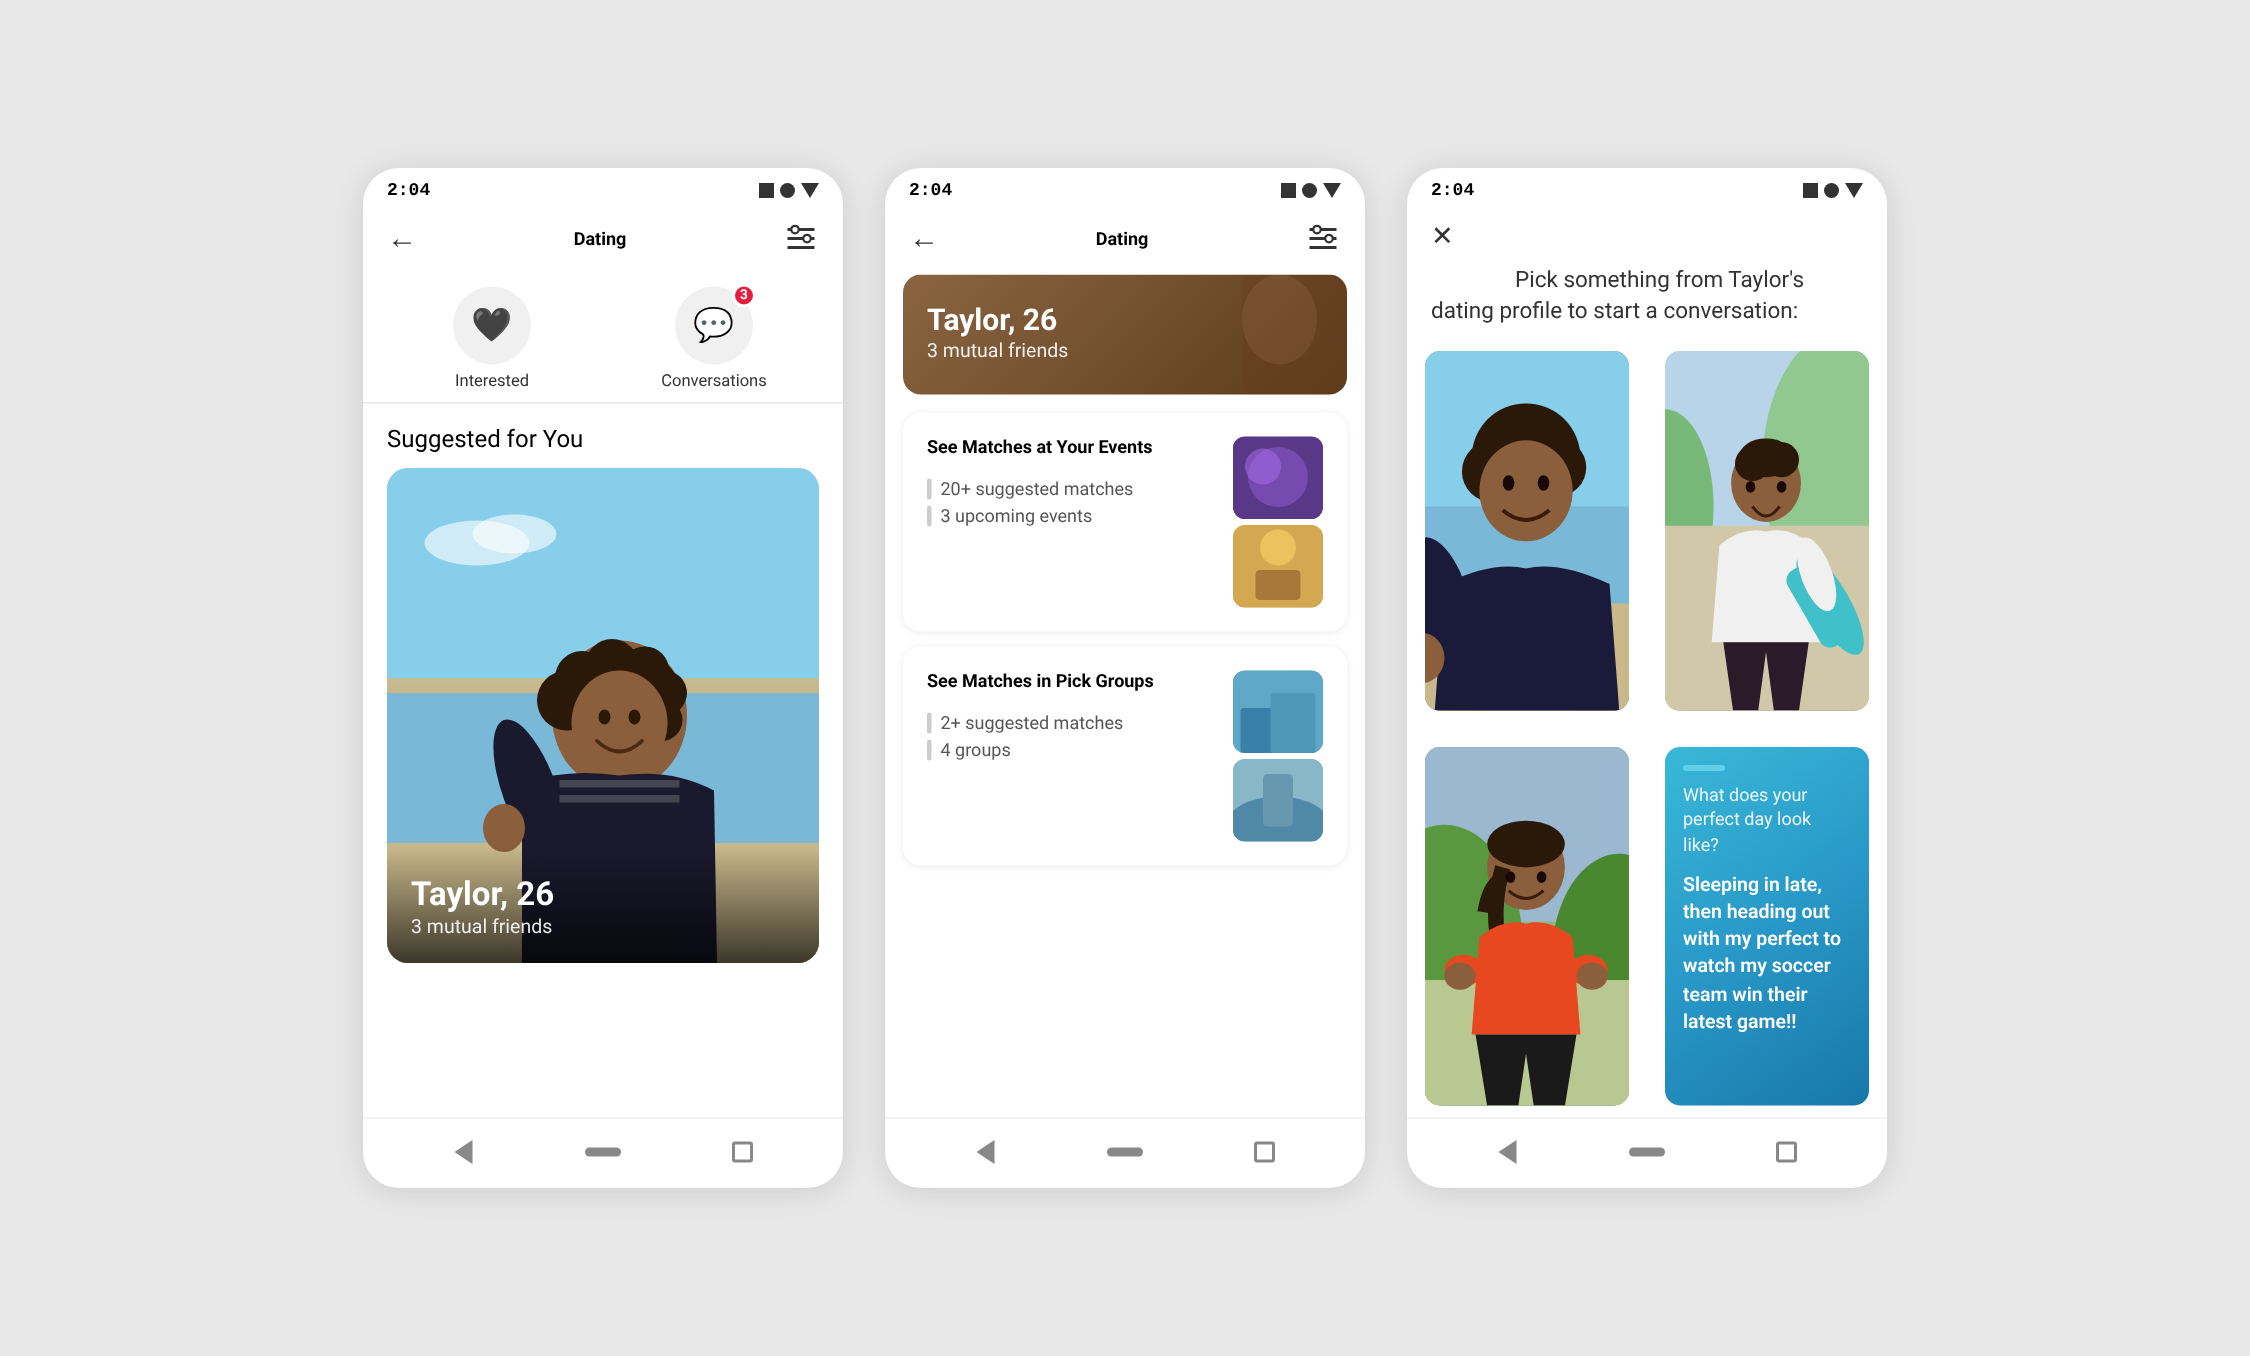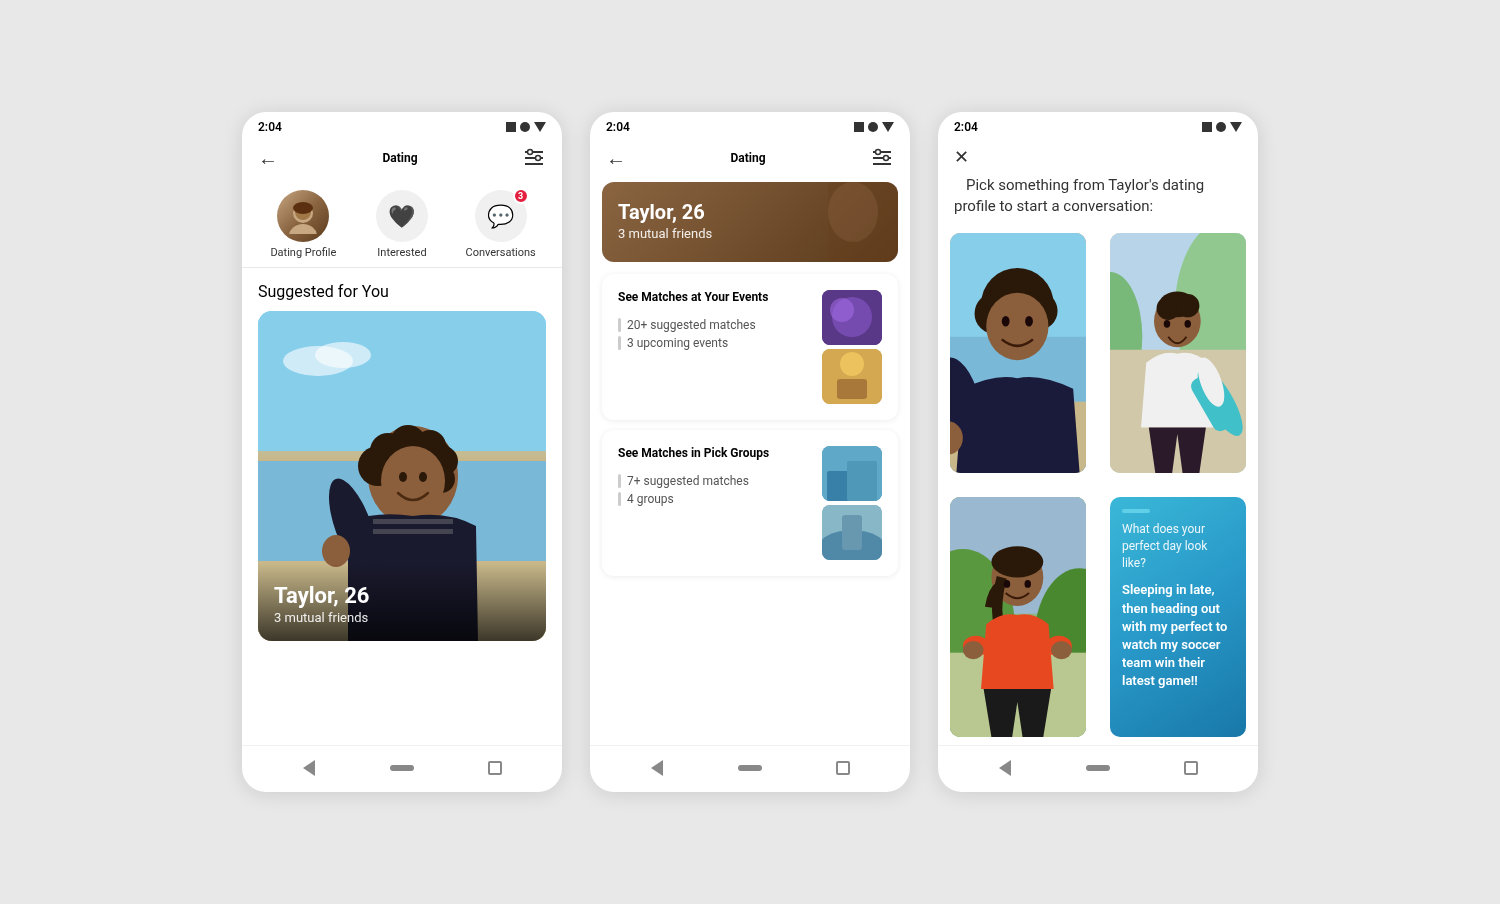--- a/index.html
+++ b/index.html
@@ -28,20 +28,21 @@
       box-shadow: 0 2px 20px rgba(0,0,0,0.12);
     }
     
     .status-bar {
       display: flex;
       justify-content: space-between;
       align-items: center;
       padding: 8px 16px 4px;
       font-size: 12px;
       font-weight: 600;
+      font-family: Liberation Mono, monospace;
     }
     .status-icons {
       display: flex;
       gap: 4px;
       align-items: center;
     }
     .status-square {
       width: 10px;
       height: 10px;
       background: #333;
@@ -331,20 +332,21 @@
     }
 
     
     .phone3-header-title {
       font-size: 15px;
       font-weight: 400;
       color: #333;
       flex: 1;
       padding: 0 12px;
       line-height: 1.4;
+      margin-left: 44px;
     }
     .phone3-body {
       flex: 1;
       overflow: hidden;
       padding: 4px 12px 8px;
     }
     .photo-grid {
       display: grid;
       grid-template-columns: 1fr 1fr;
       grid-template-rows: 1fr 1fr;
@@ -423,33 +425,20 @@
         <line x1="3" y1="6" x2="21" y2="6"></line>
         <circle cx="8" cy="6" r="2.5" fill="#fff" stroke="#333" stroke-width="1.5"></circle>
         <line x1="3" y1="12" x2="21" y2="12"></line>
         <circle cx="16" cy="12" r="2.5" fill="#fff" stroke="#333" stroke-width="1.5"></circle>
         <line x1="3" y1="18" x2="21" y2="18"></line>
       </svg>
     </div>
 
     <div class="tabs-row">
 
-      <div class="tab-item">
-        <div class="tab-icon-wrap">
-          <div class="profile-avatar">
-            <svg width="36" height="36" viewBox="0 0 36 36">
-              <circle cx="18" cy="15" r="10" fill="#c8a882"></circle>
-              <ellipse cx="18" cy="38" rx="14" ry="12" fill="#c8a882"></ellipse>
-              <circle cx="18" cy="14" r="8" fill="#a07848"></circle>
-              <ellipse cx="18" cy="10" rx="10" ry="6" fill="#5a3010"></ellipse>
-            </svg>
-          </div>
-        </div>
-        <span class="tab-label">Dating Profile</span>
-      </div>
 
       <div class="tab-item">
         <div class="tab-icon-wrap">
           <div class="tab-icon-circle">
             <span class="heart-icon">🖤</span>
           </div>
         </div>
         <span class="tab-label">Interested</span>
       </div>
 
@@ -584,21 +573,21 @@
               <rect x="15" y="30" width="30" height="20" fill="#a8783a" rx="3"></rect>
             </svg>
           </div>
         </div>
       </div>
 
       <div class="match-card">
         <div class="match-card-content">
           <div class="match-card-title">See Matches in Pick Groups</div>
           <div class="match-card-stats">
-            <div class="match-stat">7+ suggested matches</div>
+            <div class="match-stat">2+ suggested matches</div>
             <div class="match-stat">4 groups</div>
           </div>
         </div>
         <div class="match-images">
           <div class="match-img-thumb thumb-groups1">
             <svg width="60" height="55" viewBox="0 0 60 55">
               <rect width="60" height="55" fill="#60a8c8"></rect>
               <rect x="5" y="25" width="30" height="30" fill="#3880a8" rx="2"></rect>
               <rect x="25" y="15" width="30" height="40" fill="#5098b8" rx="2"></rect>
             </svg>

